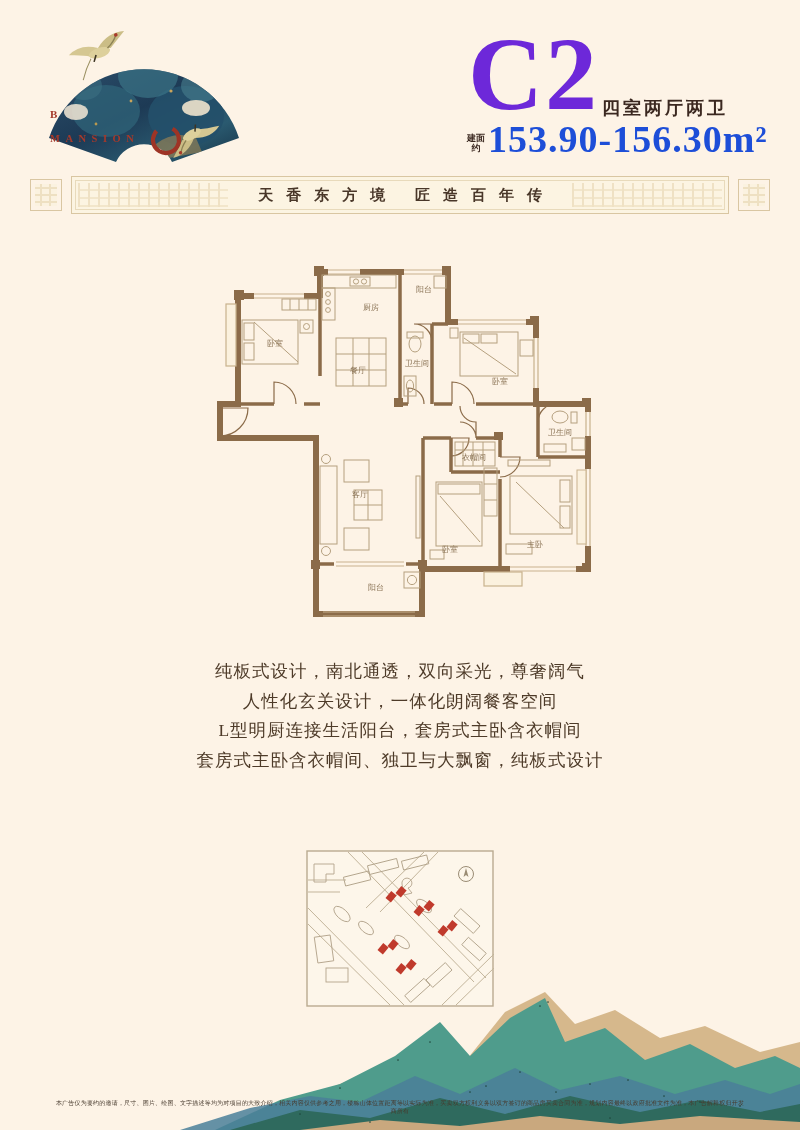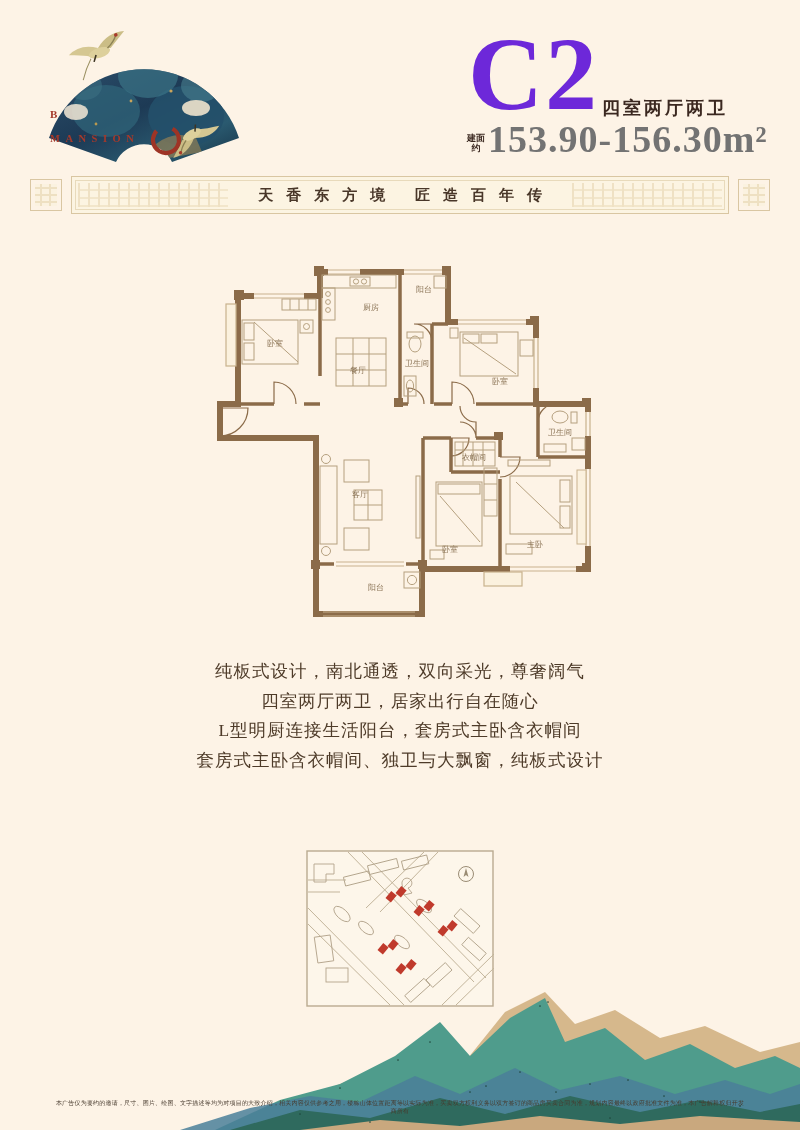--- a/index.html
+++ b/index.html
@@ -21,21 +21,21 @@
     font-family:"Liberation Serif","DejaVu Serif",serif;
     font-size:18px;font-weight:bold;color:#3b2820;letter-spacing:3px;white-space:nowrap;
   }
   .area-row{position:absolute;left:466px;top:120px;display:flex;align-items:flex-end;justify-content:flex-end;}
   .area-label{
     width:20px;font-size:9px;line-height:10px;color:#3b2820;font-weight:bold;
     margin-right:2px;margin-bottom:5px;text-align:center;
   }
   .area-value{
     font-family:"Liberation Serif","DejaVu Serif",serif;
-    font-size:38px;font-weight:bold;color:#737373;line-height:1;letter-spacing:1px;white-space:nowrap;
+    font-size:38px;font-weight:bold;color:#1d4ed8;line-height:1;letter-spacing:1px;white-space:nowrap;
   }
   
   .banner{position:absolute;left:30px;top:176px;width:740px;height:38px;display:flex;align-items:center;gap:9px;}
   .banner-square{
     width:32px;height:32px;border:1px solid #d9c6a2;background:#fbf2e0;box-sizing:border-box;
     background-image:repeating-linear-gradient(0deg,#eee0c2 0 2px,transparent 2px 7px),
                      repeating-linear-gradient(90deg,#eee0c2 0 2px,transparent 2px 9px);
     background-clip:content-box;padding:4px;
   }
   .banner-strip{
@@ -340,21 +340,21 @@
       <text x="266" y="206">衣帽间</text>
       <text x="152" y="243">客厅</text>
       <text x="242" y="298">卧室</text>
       <text x="327" y="293">主卧</text>
       <text x="168" y="336">阳台</text>
     </g>
   </svg>
 
   <div class="features">
     <p>纯板式设计，南北通透，双向采光，尊奢阔气</p>
-    <p>四室两厅两卫，居家出行自在随心</p>
+    <p>人性化玄关设计，一体化朗阔餐客空间</p>
     <p>L型明厨连接生活阳台，套房式主卧含衣帽间</p>
     <p>套房式主卧含衣帽间、独卫与大飘窗，纯板式设计</p>
   </div>
 
   <svg class="sitemap" viewBox="0 0 188 157">
     <rect x="1" y="1" width="186" height="155" fill="#fdf6ea" stroke="#b9aa90" stroke-width="1.4"></rect>
     <g stroke="#c3b59b" stroke-width="1" fill="none">
       <path d="M42,2 L168,132 M56,2 L180,128"></path>
       <path d="M2,58 L98,155 M2,74 L84,155"></path>
       <path d="M118,2 L60,58 M132,2 L74,62"></path>

